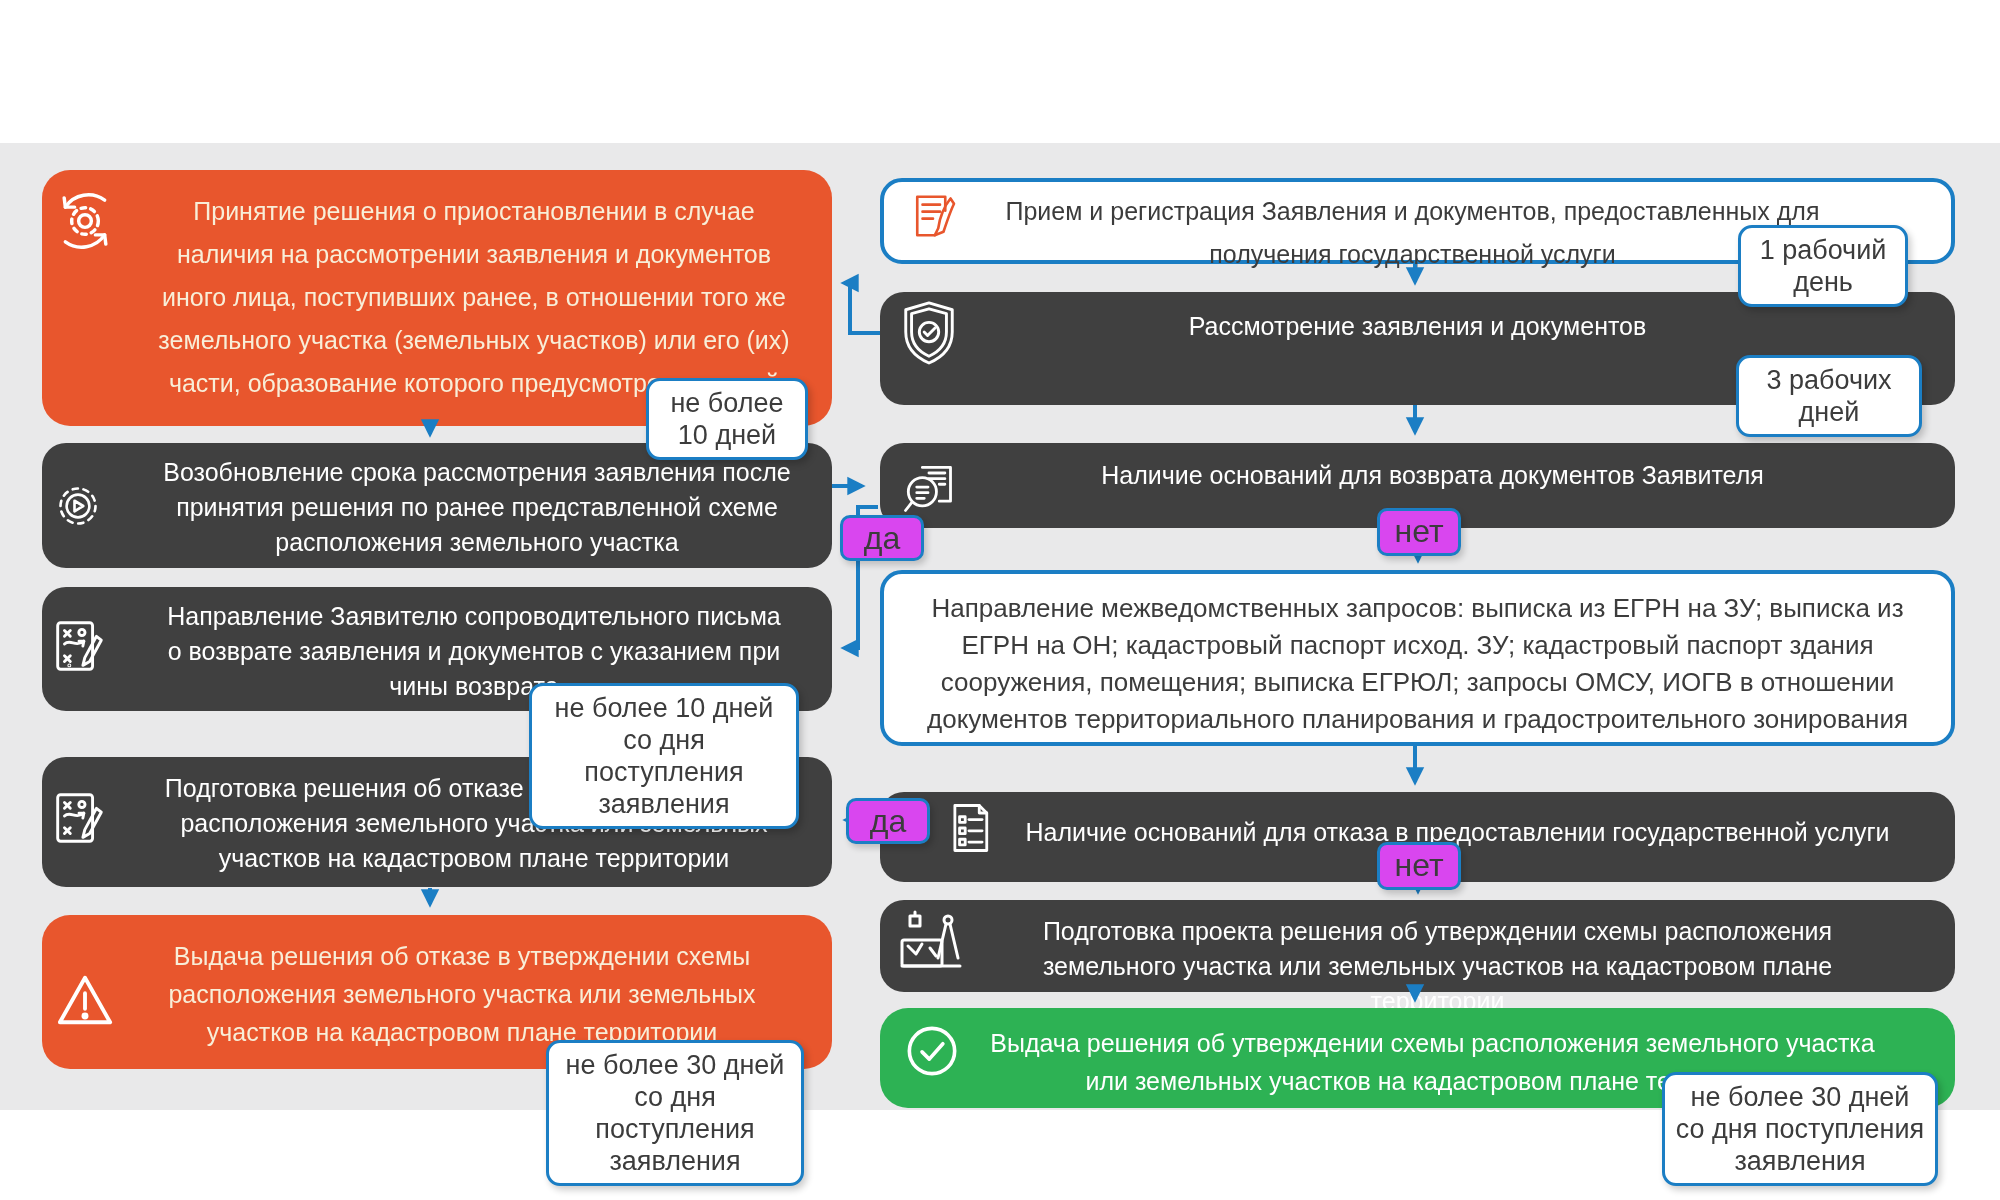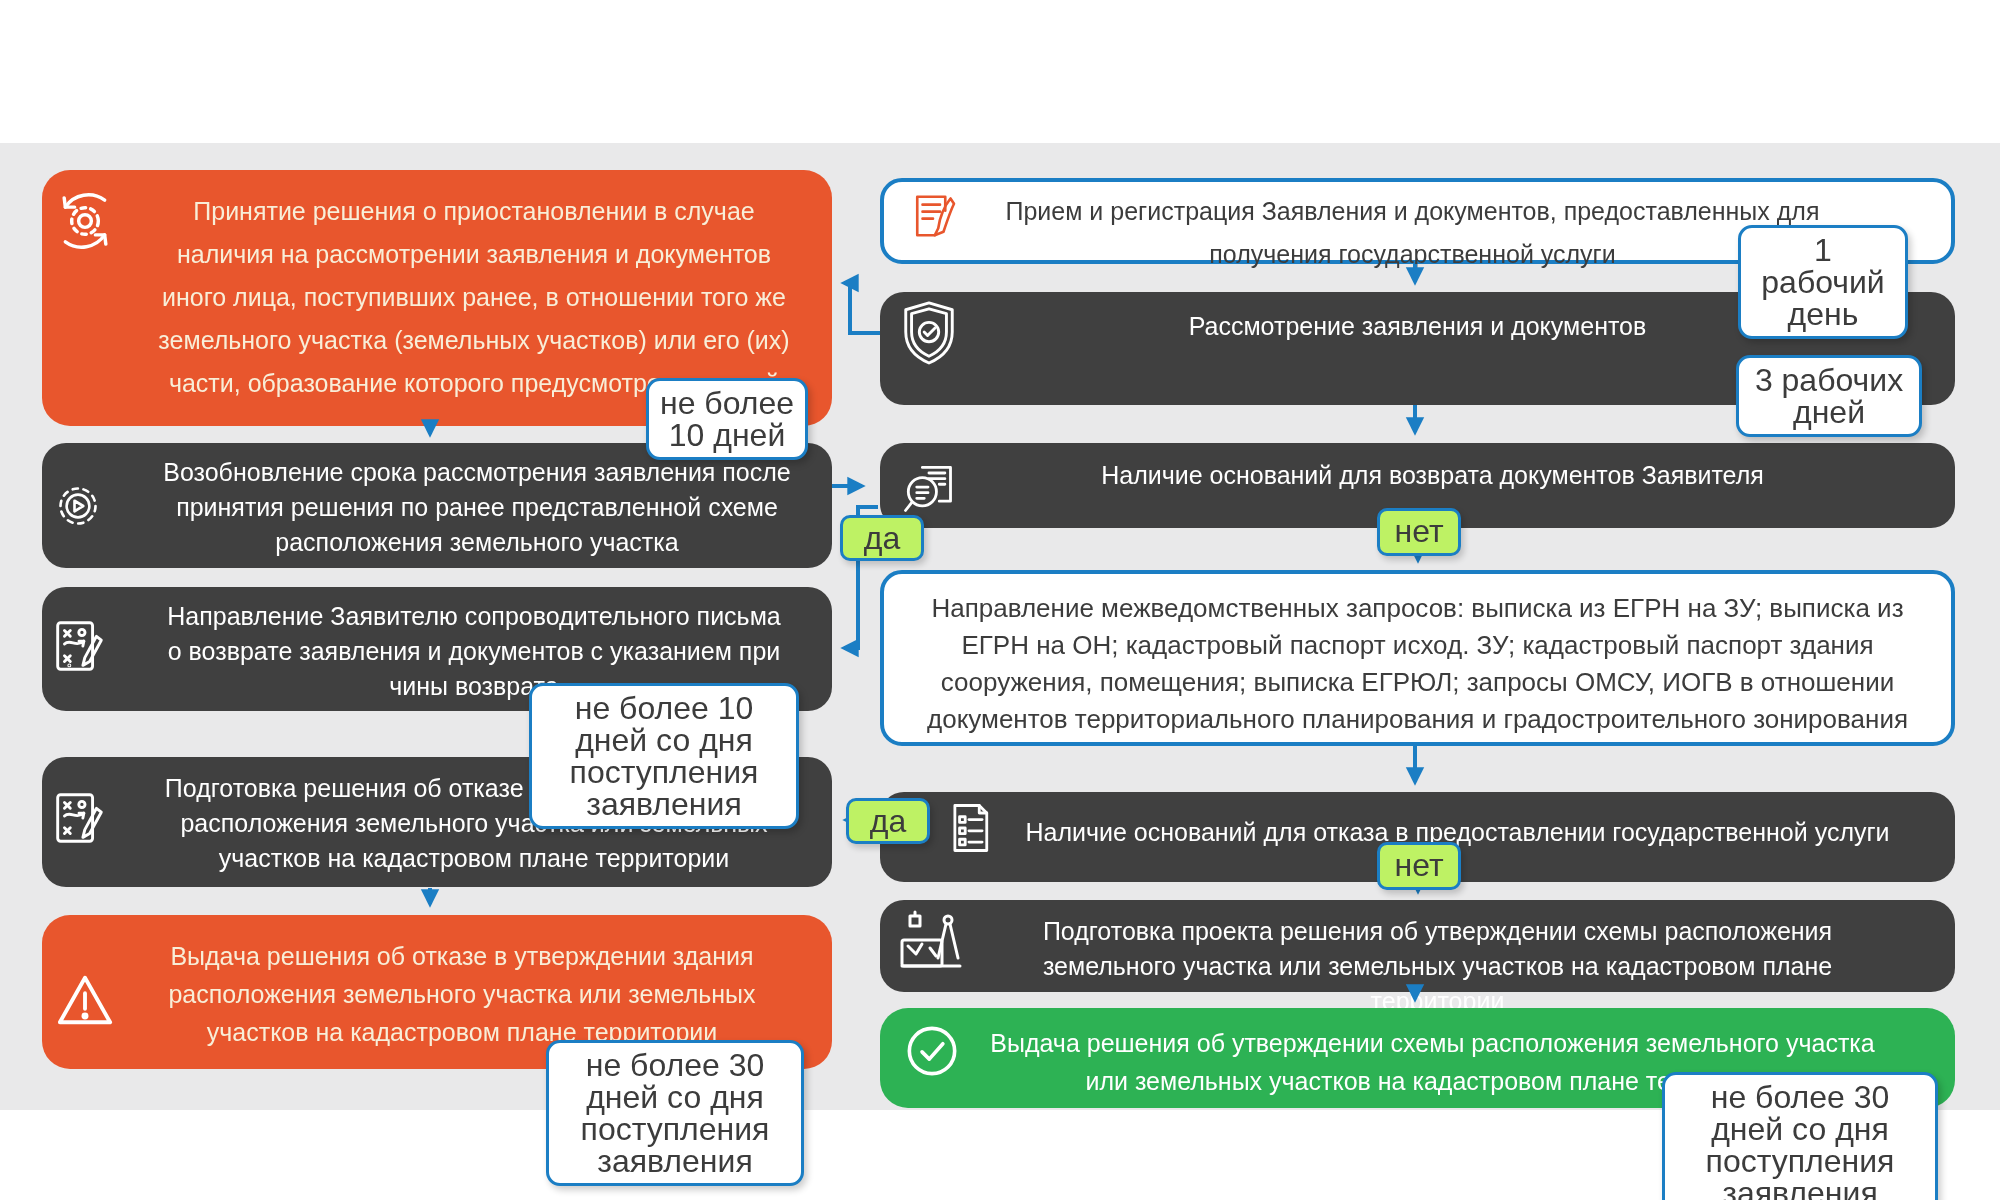--- a/index.html
+++ b/index.html
@@ -50,29 +50,29 @@
   #icon-d{left:48px;top:786px;width:62px;height:64px;}
   #icon-e{left:54px;top:972px;width:62px;height:58px;}
   #icon-r1{left:905px;top:186px;width:56px;height:60px;}
   #icon-r2{left:898px;top:298px;width:62px;height:70px;}
   #icon-r3{left:898px;top:458px;width:60px;height:60px;}
   #icon-r5{left:938px;top:796px;width:60px;height:64px;}
   #icon-r6{left:896px;top:906px;width:70px;height:72px;}
   #icon-r7{left:903px;top:1022px;width:58px;height:58px;}
   
   .callout{position:absolute;background:#fff;border:3px solid #1b7ec4;border-radius:14px;
-           box-shadow:3px 4px 7px rgba(0,0,0,.20);text-align:center;font-size:32px;line-height:32px;
+           box-shadow:3px 4px 7px rgba(0,0,0,.20);text-align:center;font-size:27px;line-height:32px;
            color:#3c3c3c;padding:6px 8px;box-sizing:border-box;z-index:3;}
   #co-a{left:646px;top:378px;width:162px;}
   #co-c{left:529px;top:683px;width:270px;}
   #co-e{left:546px;top:1040px;width:258px;}
   #co-r1{left:1738px;top:225px;width:170px;}
   #co-r2{left:1736px;top:355px;width:186px;}
   #co-r7{left:1662px;top:1072px;width:276px;}
-  .decision{position:absolute;background:#bef264;border:3px solid #1b7ec4;border-radius:10px;
+  .decision{position:absolute;background:#d946ef;border:3px solid #1b7ec4;border-radius:10px;
             box-shadow:3px 4px 6px rgba(0,0,0,.18);text-align:center;font-size:32px;line-height:40px;
             color:#3c3c3c;z-index:3;box-sizing:border-box;}
   #yes-1{left:840px;top:515px;width:84px;height:46px;}
   #yes-2{left:846px;top:798px;width:84px;height:46px;}
   #no-1{left:1377px;top:508px;width:84px;height:48px;}
   #no-2{left:1377px;top:842px;width:84px;height:48px;}
   .connectors{position:absolute;left:0;top:0;z-index:2;pointer-events:none;}
 </style>
 </head>
 <body>
@@ -131,21 +131,21 @@
       <path d="M17 16 l6 6 M23 16 l-6 6"></path>
         <circle cx="35" cy="18" r="3.2"></circle>
       <path d="M17 30 C23 24 29 34 37 27"></path>
         <path d="M37 27 l-5 0 M37 27 l-1 5"></path>
       <path d="M17 42 l6 6 M23 42 l-6 6"></path>
       <path d="M50 22 L38 44 l-2 8 7 -4 12 -22 z"></path>
     </svg>
   </span>
 
   <div class="box orange" id="box-e">
-    <div class="txt">Выдача решения об отказе в утверждении здания расположения земельного участка или земельных участков на кадастровом плане территории</div>
+    <div class="txt">Выдача решения об отказе в утверждении схемы расположения земельного участка или земельных участков на кадастровом плане территории</div>
   </div>
   <span class="icon" id="icon-e">
     <svg viewBox="0 0 64 60" fill="none" stroke="currentColor" stroke-width="4" stroke-linecap="round" stroke-linejoin="round">
       <path d="M32 6 L58 52 H6 Z"></path>
         <path d="M32 22 V 38"></path>
         <circle cx="32" cy="45.5" r="1.6" fill="currentColor"></circle>
     </svg>
   </span>
 
   <div class="box white-box" id="box-r1">

